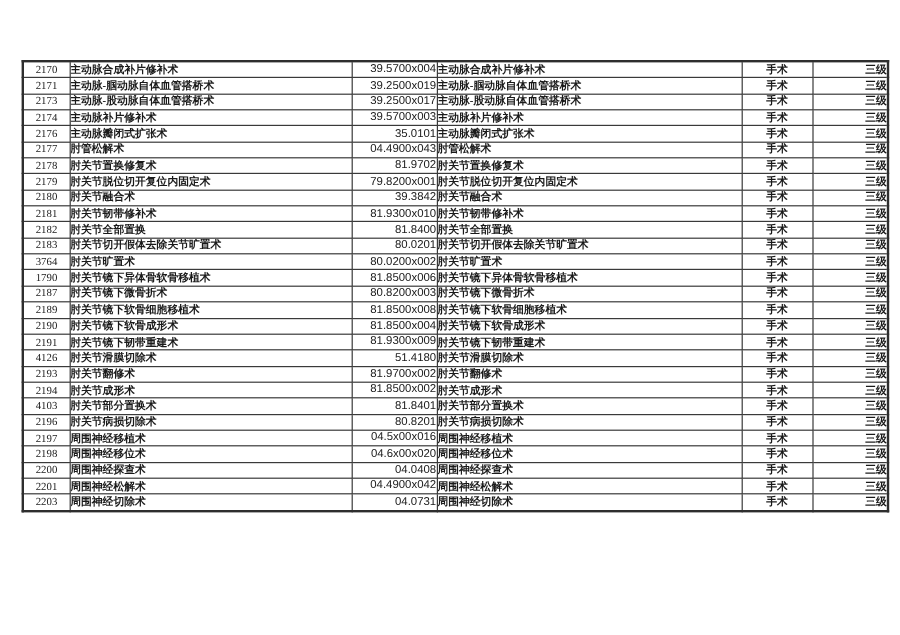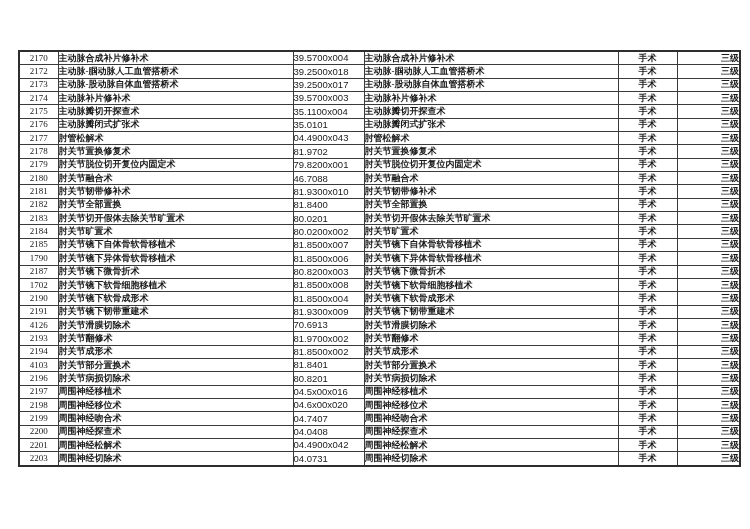--- a/index.html
+++ b/index.html
@@ -39,21 +39,21 @@
   td.c1 {
     width: 235px;
     text-align: left;
     padding-left: 4px;
     font-family: "Liberation Serif", serif;
     font-size: 9px;
     font-weight: bold;
   }
   td.c2 {
     width: 71px;
-    text-align: left;
+    text-align: right;
     padding-left: 3px;
     font-family: "Liberation Sans", sans-serif;
     font-size: 9.5px;
   }
   td.c3 {
     width: 254px;
     text-align: left;
     padding-left: 4px;
     font-family: "Liberation Serif", serif;
     font-size: 9px;
@@ -90,52 +90,44 @@
     <tbody>
         <tr>
           <td class="c0">2170</td>
           <td class="c1">主动脉合成补片修补术</td>
           <td class="c2">39.5700x004</td>
           <td class="c3">主动脉合成补片修补术</td>
           <td class="c4">手术</td>
           <td class="c5">三级</td>
         </tr>
         <tr>
-          <td class="c0">2172</td>
-          <td class="c1">主动脉-腘动脉人工血管搭桥术</td>
-          <td class="c2">39.2500x018</td>
-          <td class="c3">主动脉-腘动脉人工血管搭桥术</td>
+          <td class="c0">2171</td>
+          <td class="c1">主动脉-腘动脉自体血管搭桥术</td>
+          <td class="c2">39.2500x019</td>
+          <td class="c3">主动脉-腘动脉自体血管搭桥术</td>
           <td class="c4">手术</td>
           <td class="c5">三级</td>
         </tr>
         <tr>
           <td class="c0">2173</td>
           <td class="c1">主动脉-股动脉自体血管搭桥术</td>
           <td class="c2">39.2500x017</td>
           <td class="c3">主动脉-股动脉自体血管搭桥术</td>
           <td class="c4">手术</td>
           <td class="c5">三级</td>
         </tr>
         <tr>
           <td class="c0">2174</td>
           <td class="c1">主动脉补片修补术</td>
           <td class="c2">39.5700x003</td>
           <td class="c3">主动脉补片修补术</td>
           <td class="c4">手术</td>
           <td class="c5">三级</td>
         </tr>
         <tr>
-          <td class="c0">2175</td>
-          <td class="c1">主动脉瓣切开探查术</td>
-          <td class="c2">35.1100x004</td>
-          <td class="c3">主动脉瓣切开探查术</td>
-          <td class="c4">手术</td>
-          <td class="c5">三级</td>
-        </tr>
-        <tr>
           <td class="c0">2176</td>
           <td class="c1">主动脉瓣闭式扩张术</td>
           <td class="c2">35.0101</td>
           <td class="c3">主动脉瓣闭式扩张术</td>
           <td class="c4">手术</td>
           <td class="c5">三级</td>
         </tr>
         <tr>
           <td class="c0">2177</td>
           <td class="c1">肘管松解术</td>
@@ -156,21 +148,21 @@
           <td class="c0">2179</td>
           <td class="c1">肘关节脱位切开复位内固定术</td>
           <td class="c2">79.8200x001</td>
           <td class="c3">肘关节脱位切开复位内固定术</td>
           <td class="c4">手术</td>
           <td class="c5">三级</td>
         </tr>
         <tr>
           <td class="c0">2180</td>
           <td class="c1">肘关节融合术</td>
-          <td class="c2">46.7088</td>
+          <td class="c2">39.3842</td>
           <td class="c3">肘关节融合术</td>
           <td class="c4">手术</td>
           <td class="c5">三级</td>
         </tr>
         <tr>
           <td class="c0">2181</td>
           <td class="c1">肘关节韧带修补术</td>
           <td class="c2">81.9300x010</td>
           <td class="c3">肘关节韧带修补术</td>
           <td class="c4">手术</td>
@@ -186,53 +178,45 @@
         </tr>
         <tr>
           <td class="c0">2183</td>
           <td class="c1">肘关节切开假体去除关节旷置术</td>
           <td class="c2">80.0201</td>
           <td class="c3">肘关节切开假体去除关节旷置术</td>
           <td class="c4">手术</td>
           <td class="c5">三级</td>
         </tr>
         <tr>
-          <td class="c0">2184</td>
+          <td class="c0">3764</td>
           <td class="c1">肘关节旷置术</td>
           <td class="c2">80.0200x002</td>
           <td class="c3">肘关节旷置术</td>
-          <td class="c4">手术</td>
-          <td class="c5">三级</td>
-        </tr>
-        <tr>
-          <td class="c0">2185</td>
-          <td class="c1">肘关节镜下自体骨软骨移植术</td>
-          <td class="c2">81.8500x007</td>
-          <td class="c3">肘关节镜下自体骨软骨移植术</td>
           <td class="c4">手术</td>
           <td class="c5">三级</td>
         </tr>
         <tr>
           <td class="c0">1790</td>
           <td class="c1">肘关节镜下异体骨软骨移植术</td>
           <td class="c2">81.8500x006</td>
           <td class="c3">肘关节镜下异体骨软骨移植术</td>
           <td class="c4">手术</td>
           <td class="c5">三级</td>
         </tr>
         <tr>
           <td class="c0">2187</td>
           <td class="c1">肘关节镜下微骨折术</td>
           <td class="c2">80.8200x003</td>
           <td class="c3">肘关节镜下微骨折术</td>
           <td class="c4">手术</td>
           <td class="c5">三级</td>
         </tr>
         <tr>
-          <td class="c0">1702</td>
+          <td class="c0">2189</td>
           <td class="c1">肘关节镜下软骨细胞移植术</td>
           <td class="c2">81.8500x008</td>
           <td class="c3">肘关节镜下软骨细胞移植术</td>
           <td class="c4">手术</td>
           <td class="c5">三级</td>
         </tr>
         <tr>
           <td class="c0">2190</td>
           <td class="c1">肘关节镜下软骨成形术</td>
           <td class="c2">81.8500x004</td>
@@ -244,21 +228,21 @@
           <td class="c0">2191</td>
           <td class="c1">肘关节镜下韧带重建术</td>
           <td class="c2">81.9300x009</td>
           <td class="c3">肘关节镜下韧带重建术</td>
           <td class="c4">手术</td>
           <td class="c5">三级</td>
         </tr>
         <tr>
           <td class="c0">4126</td>
           <td class="c1">肘关节滑膜切除术</td>
-          <td class="c2">70.6913</td>
+          <td class="c2">51.4180</td>
           <td class="c3">肘关节滑膜切除术</td>
           <td class="c4">手术</td>
           <td class="c5">三级</td>
         </tr>
         <tr>
           <td class="c0">2193</td>
           <td class="c1">肘关节翻修术</td>
           <td class="c2">81.9700x002</td>
           <td class="c3">肘关节翻修术</td>
           <td class="c4">手术</td>
@@ -294,28 +278,20 @@
           <td class="c2">04.5x00x016</td>
           <td class="c3">周围神经移植术</td>
           <td class="c4">手术</td>
           <td class="c5">三级</td>
         </tr>
         <tr>
           <td class="c0">2198</td>
           <td class="c1">周围神经移位术</td>
           <td class="c2">04.6x00x020</td>
           <td class="c3">周围神经移位术</td>
-          <td class="c4">手术</td>
-          <td class="c5">三级</td>
-        </tr>
-        <tr>
-          <td class="c0">2199</td>
-          <td class="c1">周围神经吻合术</td>
-          <td class="c2">04.7407</td>
-          <td class="c3">周围神经吻合术</td>
           <td class="c4">手术</td>
           <td class="c5">三级</td>
         </tr>
         <tr>
           <td class="c0">2200</td>
           <td class="c1">周围神经探查术</td>
           <td class="c2">04.0408</td>
           <td class="c3">周围神经探查术</td>
           <td class="c4">手术</td>
           <td class="c5">三级</td>

